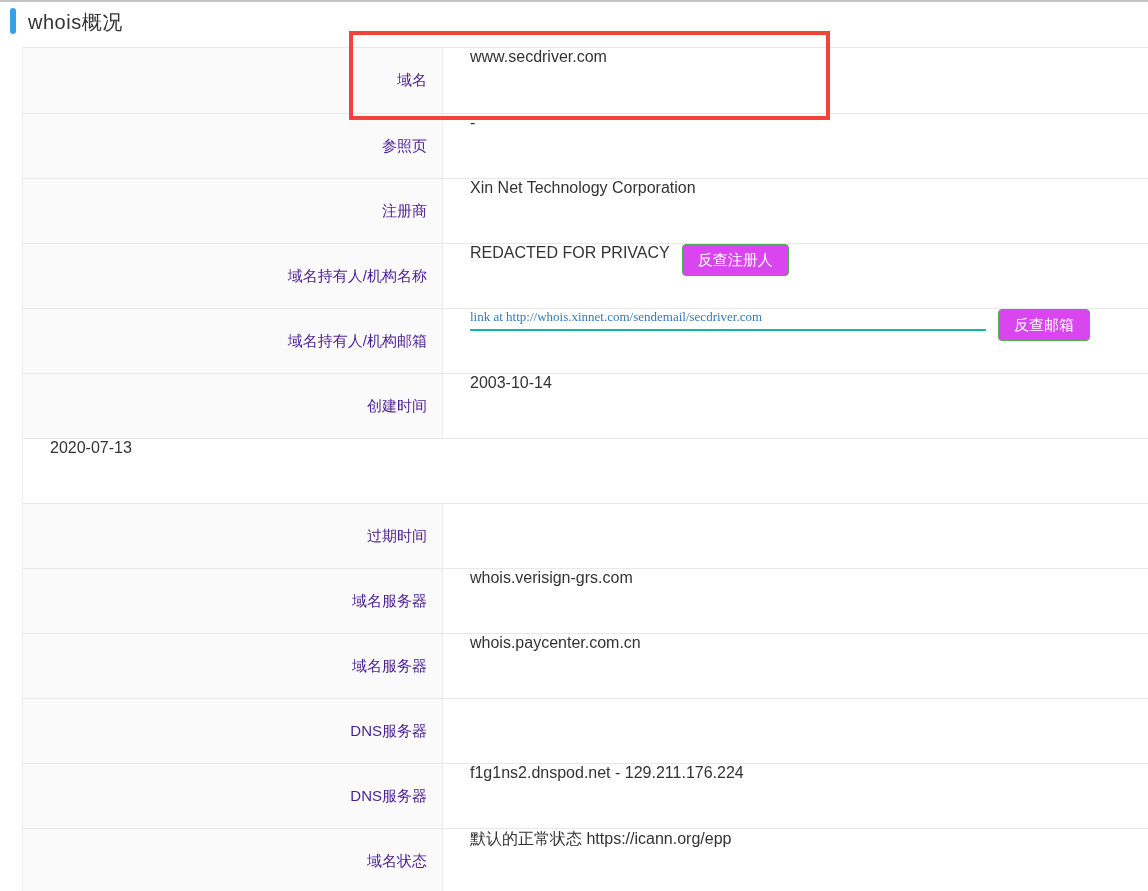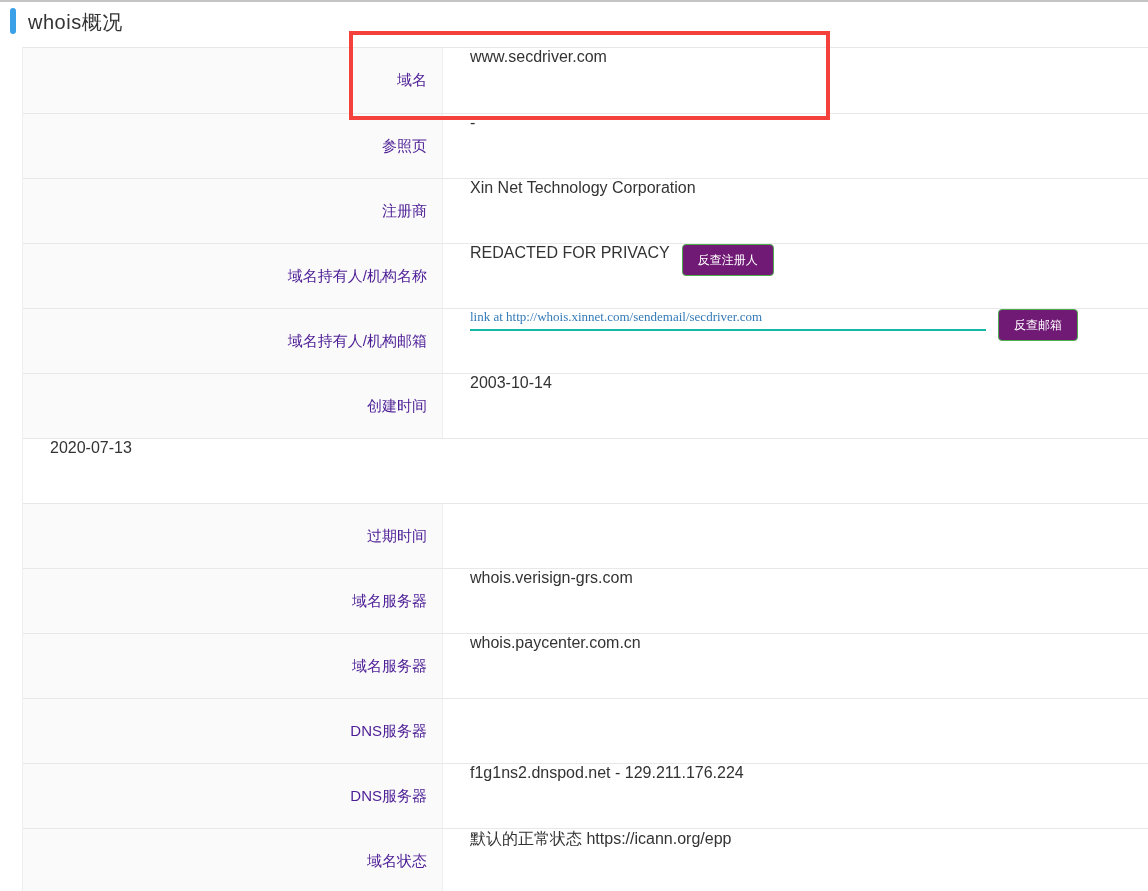--- a/index.html
+++ b/index.html
@@ -59,25 +59,25 @@
     display: inline-block;
     width: 516px;
     border-bottom: 2px solid #14b8a6;
     padding-bottom: 4px;
     white-space: nowrap;
     cursor: pointer;
     font-family: Liberation Serif, serif;
   }
   .lookup-btn {
     margin-left: 12px;
-    background: #701a75;
+    background: #d946ef;
     border: 1px solid #4cae4c;
     border-radius: 4px;
     color: #ffffff;
-    font-size: 12px;
+    font-size: 15px;
     padding: 5px 15px;
     line-height: 20px;
     cursor: pointer;
     white-space: nowrap;
     font-family: inherit;
   }
   .highlight-box {
     position: absolute;
     left: 349px; top: 31px;
     width: 481px; height: 89px;

